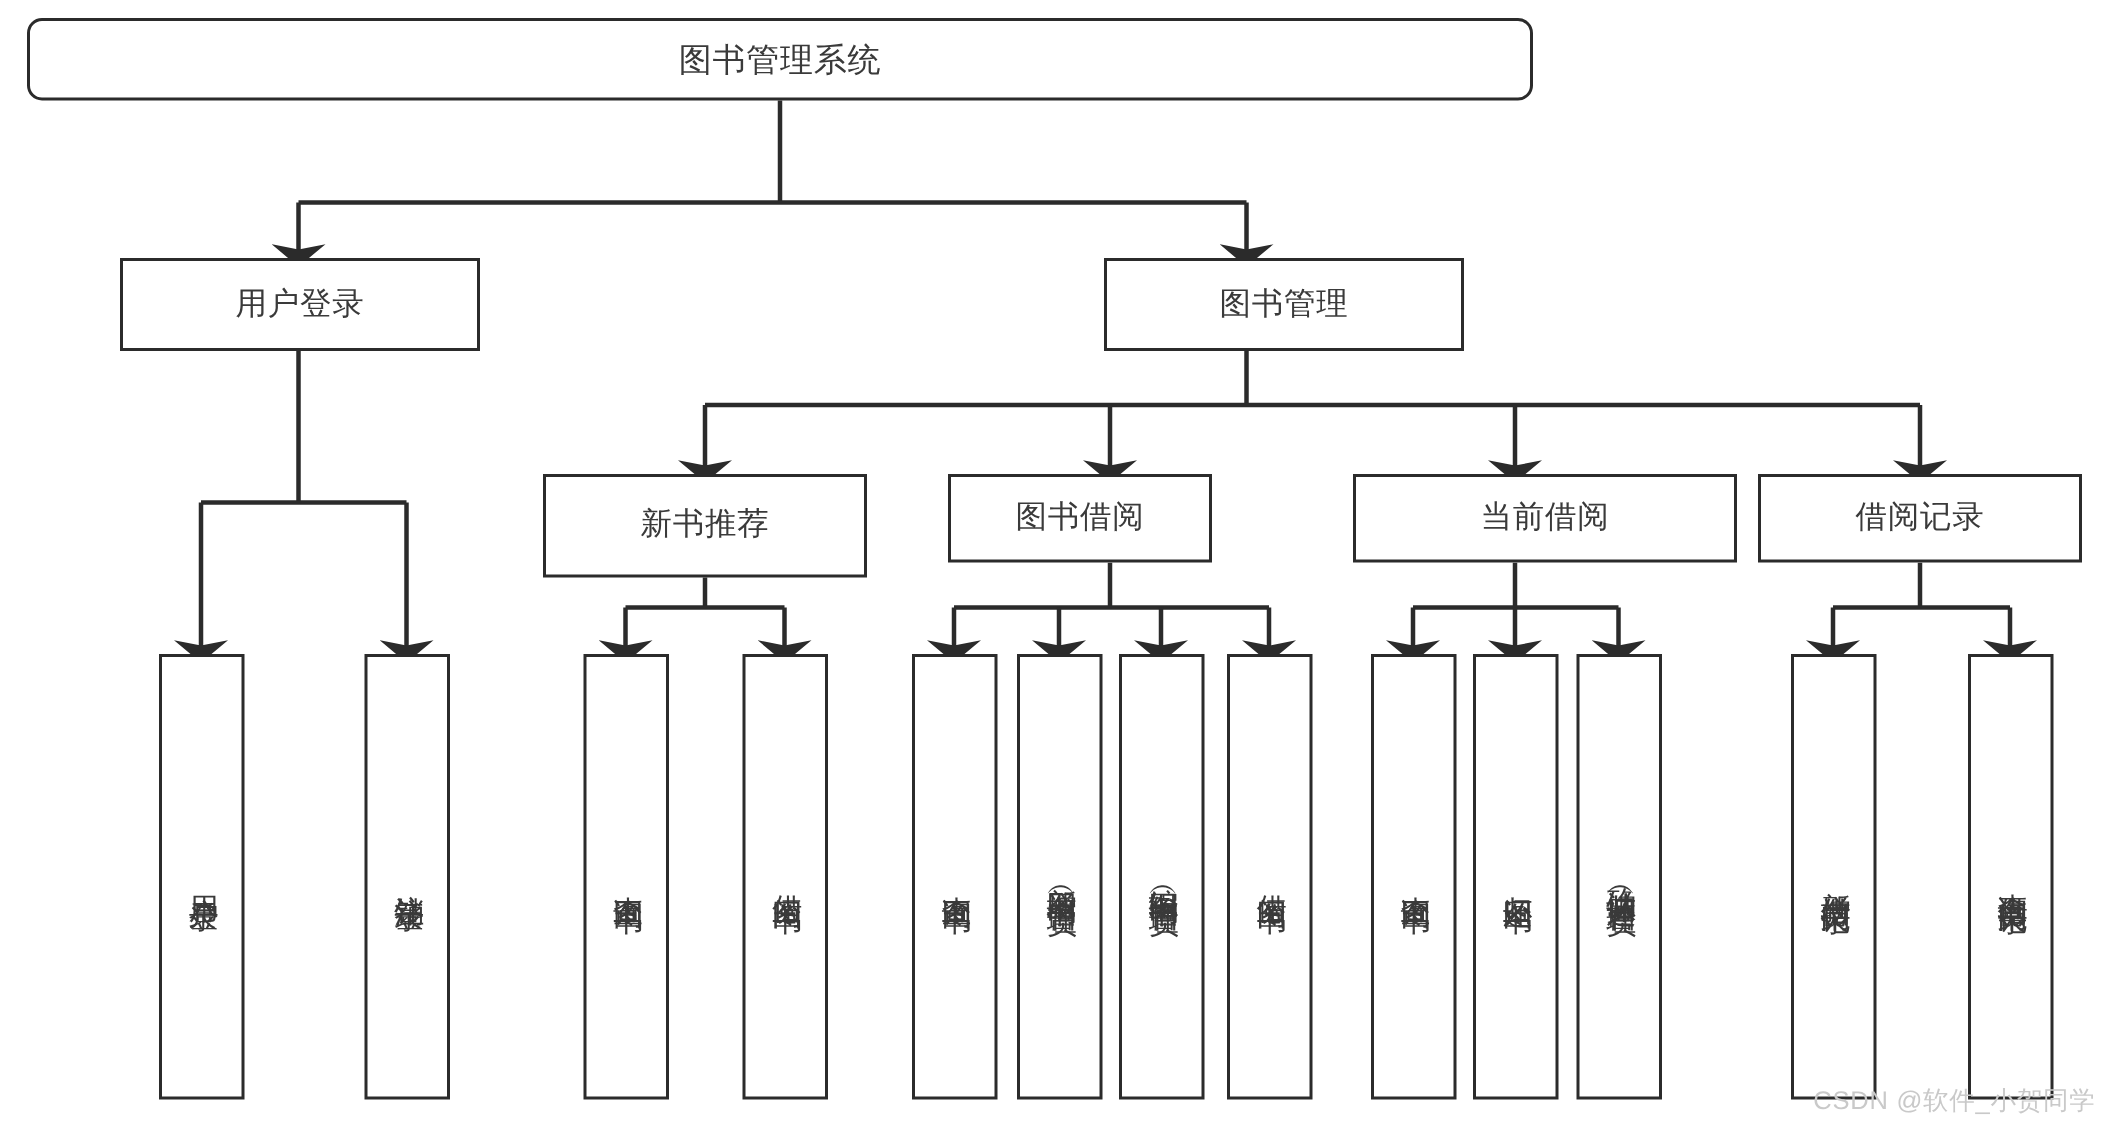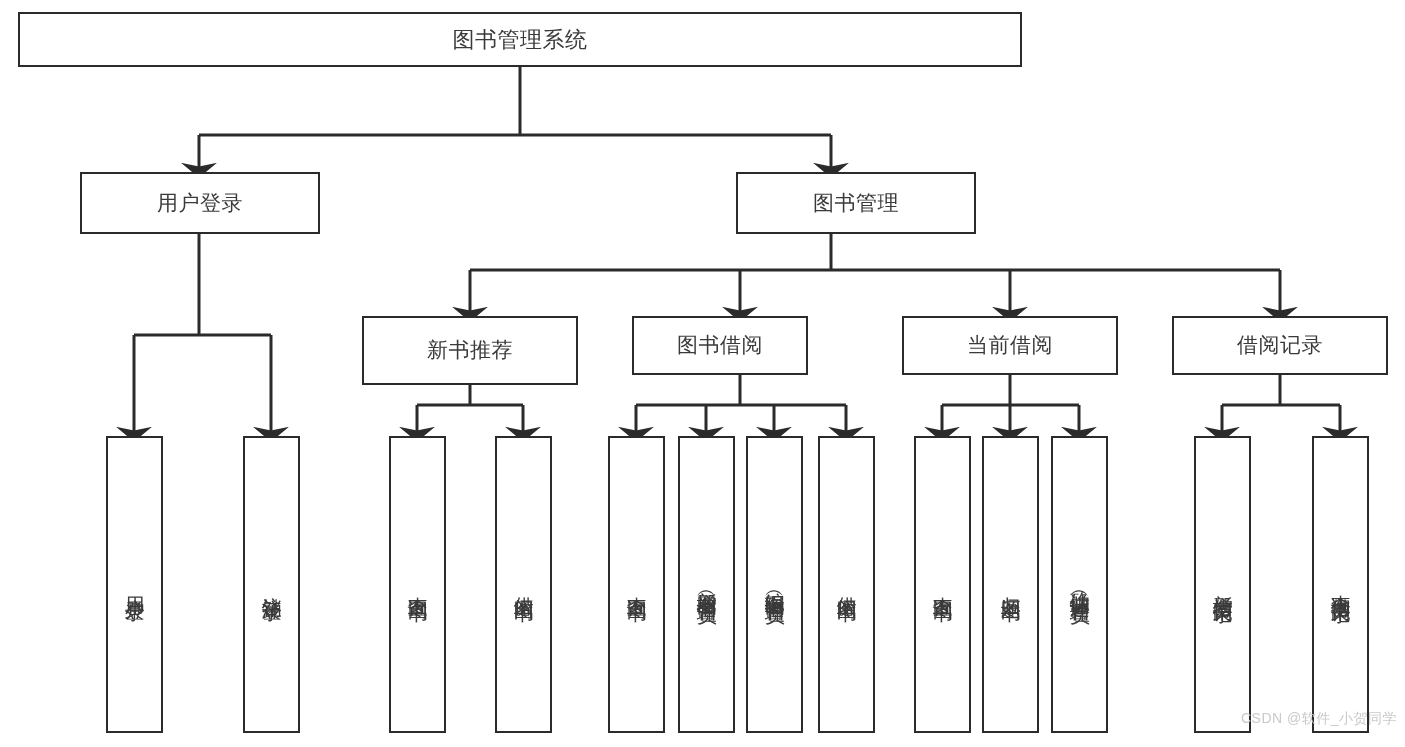--- a/index.html
+++ b/index.html
@@ -38,22 +38,22 @@
     writing-mode:vertical-rl;
     text-orientation:upright;
     font-size:20px;
     line-height:1.18;
     letter-spacing:2px;
     white-space:normal;
   }
   .watermark{
     position:absolute;
     right:8px;
-    bottom:19px;
-    font-size:14px;
+    bottom:2px;
+    font-size:17px;
     color:#c9c9c9;
     letter-spacing:0.5px;
     white-space:nowrap;
     pointer-events:none;
   }
 </style>
 </head>
 <body>
 
 <div id="diagram-root">
@@ -116,38 +116,38 @@
     </g>
 
     <g stroke="#2b2b2b" stroke-width="3" fill="none">
       <path d="M1280,375 L1280,405"></path>
       <path d="M1222,405 L1340,405"></path>
       <path d="M1222,405 L1222,434" marker-end="url(#arrowhead)"></path>
       <path d="M1340,405 L1340,434" marker-end="url(#arrowhead)"></path>
     </g>
   </svg>
 
-  <div class="node-box node-root" style="left:18px;top:12px;width:1004px;height:55px;">
+  <div class="node-box node-root" style="left:18px;top:12px;width:1004px;height:55px;border-radius:10px;">
     <span class="node-label">图书管理系统</span>
   </div>
 
   <div class="node-box" style="left:80px;top:172px;width:240px;height:62px;">
     <span class="node-label">用户登录</span>
   </div>
   <div class="node-box" style="left:712px;top:172px;width:240px;height:62px;margin-left:24px;">
     <span class="node-label">图书管理</span>
   </div>
 
   <div class="node-box" style="left:362px;top:316px;width:216px;height:69px;">
     <span class="node-label">新书推荐</span>
   </div>
   <div class="node-box" style="left:632px;top:316px;width:176px;height:59px;">
     <span class="node-label">图书借阅</span>
   </div>
-  <div class="node-box" style="left:902px;top:316px;width:216px;height:59px;">
+  <div class="node-box" style="left:902px;top:316px;width:256px;height:59px;">
     <span class="node-label">当前借阅</span>
   </div>
   <div class="node-box" style="left:1172px;top:316px;width:216px;height:59px;">
     <span class="node-label">借阅记录</span>
   </div>
 
   <div class="node-box node-leaf" style="left:106px;top:436px;width:57px;height:297px;">
     <span class="node-label">用户登录</span>
   </div>
   <div class="node-box node-leaf" style="left:243px;top:436px;width:57px;height:297px;">

